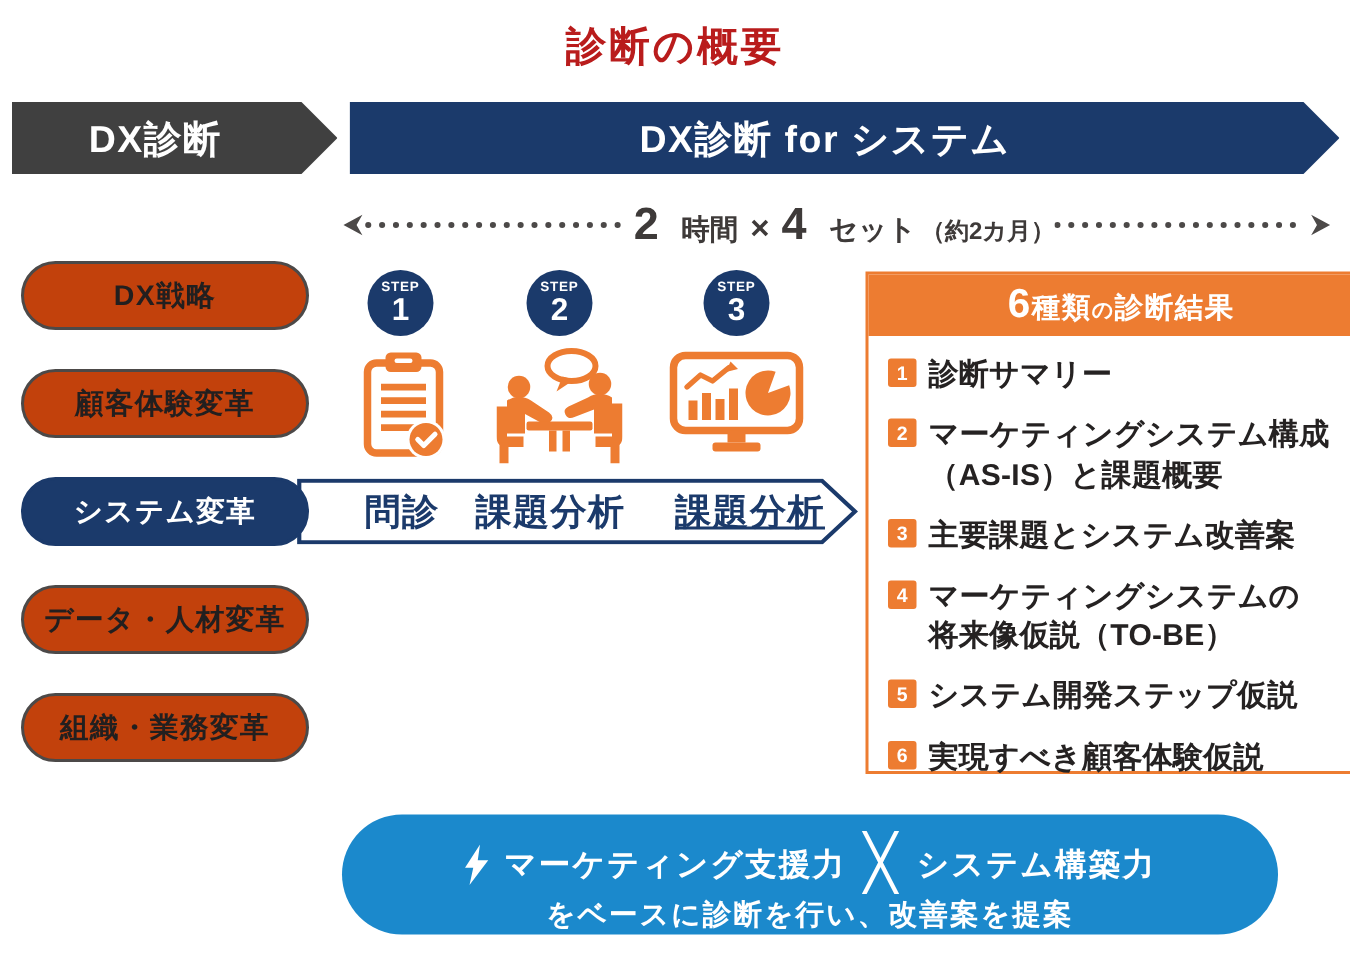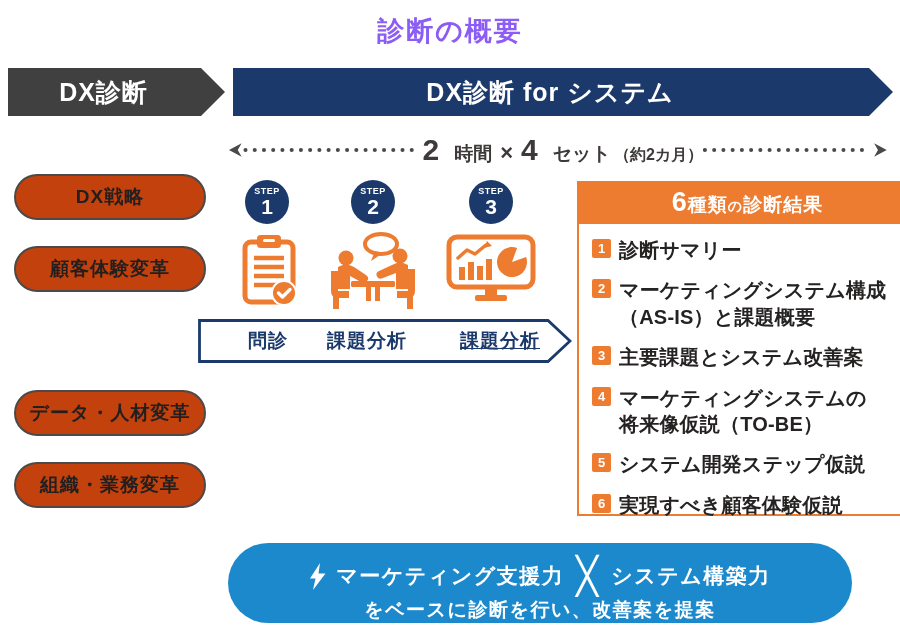--- a/index.html
+++ b/index.html
@@ -1,21 +1,21 @@
 <!DOCTYPE html>
 <html><head>
 <meta charset="utf-8">
 <style>
   * { margin:0; padding:0; box-sizing:border-box; }
   html,body { background:#ffffff; }
   body { font-family:"Liberation Sans","DejaVu Sans",sans-serif; }
   .stage { position:relative; width:900px; height:640px; background:#ffffff; overflow:hidden; }
 
   .title { position:absolute; top:13px; left:0; width:100%; text-align:center;
-           font-size:27px; font-weight:bold; color:#8b5cf6; letter-spacing:2px; }
+           font-size:27px; font-weight:bold; color:#b91c1c; letter-spacing:2px; }
 
   .banner { position:absolute; top:68px; height:48px; display:flex; align-items:center;
             justify-content:center; color:#fff; font-weight:bold; font-size:25px;
             letter-spacing:1px; padding-right:26px;
             clip-path:polygon(0 0, calc(100% - 24px) 0, 100% 50%, calc(100% - 24px) 100%, 0 100%); }
   .banner.gray { left:8px;  width:217px; background:#404040; }
   .banner.navy { left:233px; width:660px; background:#1b3a6b; }
 
   .timeline { position:absolute; top:135px; left:228px; width:660px; height:30px;
               display:flex; align-items:center; justify-content:space-between; color:#3e3a39; }
@@ -26,21 +26,21 @@
   .tl-note { font-size:16px; margin-left:3px; }
 
   .pill { position:absolute; left:14px; width:192px; height:46px; background:#c2410c;
           border:2.5px solid #4c4948; border-radius:23px; display:flex; align-items:center;
           justify-content:center; font-size:19px; font-weight:bold; color:#221f1f;
           letter-spacing:1px; z-index:3; }
   .pill.active { background:#1b3a6b; border-color:#1b3a6b; color:#fff; }
 
   .band-svg { position:absolute; left:198px; top:319px; z-index:1; }
   .band-label { position:absolute; top:319px; height:44px; display:flex; align-items:center;
-                transform:translateX(-50%); font-size:19px; font-weight:bold; color:#1b3a6b;
+                transform:translateX(-50%); font-size:24px; font-weight:bold; color:#1b3a6b;
                 letter-spacing:1px; z-index:2; white-space:nowrap; }
 
   .step { position:absolute; top:180px; width:44px; height:44px; border-radius:50%;
           background:#1b3a6b; color:#fff; display:flex; flex-direction:column;
           align-items:center; justify-content:center; }
   .step-word { font-size:9px; font-weight:bold; letter-spacing:0.5px; line-height:1.1; }
   .step-num  { font-size:21px; font-weight:bold; line-height:1; }
 
   .icon { position:absolute; }
 
@@ -101,20 +101,23 @@
       <polygon points="189,9 176,2 180,9 176,16" fill="#4c4948"></polygon>
     </svg>
   </div>
 
   <div class="pill" style="top:174px;">
     <span>DX戦略</span>
   </div>
   <div class="pill" style="top:246px;">
     <span>顧客体験変革</span>
   </div>
+  <div class="pill active" style="top:318px;">
+    <span>システム変革</span>
+  </div>
   <div class="pill" style="top:390px;">
     <span>データ・人材変革</span>
   </div>
   <div class="pill" style="top:462px;">
     <span>組織・業務変革</span>
   </div>
 
   <svg class="band-svg" width="374" height="44" viewBox="0 0 374 44">
     <path d="M1.5 1.5 H350 L372 22 L350 42.5 H1.5 Z" fill="#ffffff" stroke="#1b3a6b" stroke-width="2.8"></path>
   </svg>

